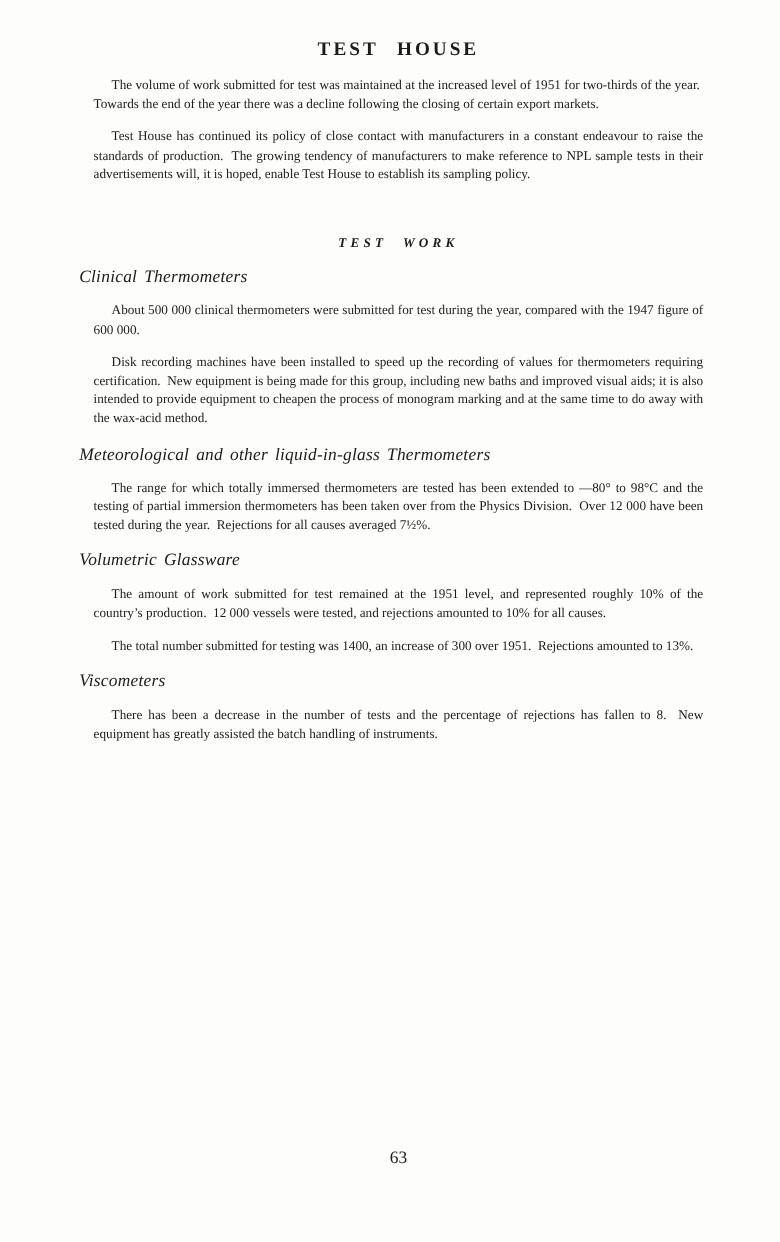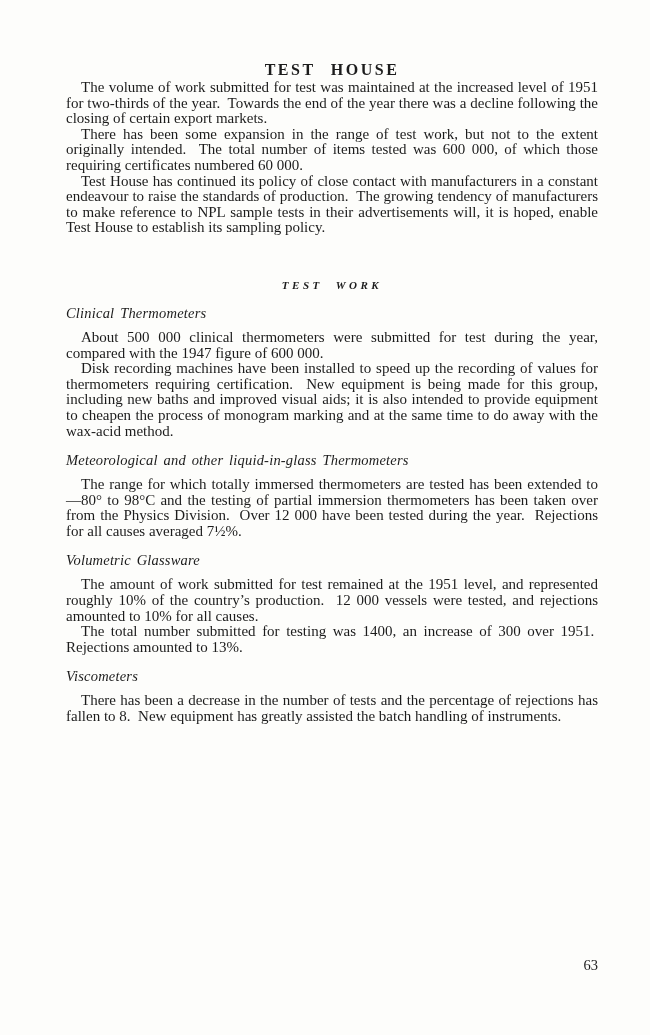--- a/index.html
+++ b/index.html
@@ -8,21 +8,21 @@
     background: #fdfdfb;
     font-family: "Liberation Serif", "DejaVu Serif", serif;
     color: #1c1c1c;
     position: relative;
     overflow: hidden;
   }
   .page {
     position: relative;
     width: 650px; height: 1035px;
     box-sizing: border-box;
-    padding: 60px 52px 0 66px;
+    padding: 32px 52px 0 66px;
   }
   .page-title {
     margin: 0;
     text-align: center;
     font-size: 16px;
     font-weight: bold;
     letter-spacing: 2.5px;
     word-spacing: 9px;
     line-height: 20px;
   }
@@ -33,55 +33,54 @@
     font-weight: bold;
     letter-spacing: 3.5px;
     word-spacing: 7px;
     line-height: 14px;
   }
   .caps-heading.test-work {
     margin: 42px 0 0 0;
     font-style: italic;
   }
   .body-text p {
-    margin: 0;
-    font-size: 15px;
+    margin: 12px;
+    font-size: 11px;
     line-height: 15.6px;
     text-align: justify;
     text-indent: 15px;
   }
   .sub-heading {
     margin: 13px 0 8px 0;
     font-size: 14.5px;
     font-weight: normal;
     font-style: italic;
     line-height: 17px;
     letter-spacing: 0.2px;
     word-spacing: 2px;
   }
   .page-number {
     position: absolute;
     top: 957px;
     left: 66px;
     width: 532px;
-    text-align: right;
+    text-align: center;
     font-size: 14.5px;
   }
 </style>
 </head>
 <body>
 
 <div class="page">
 
   <h1 class="page-title">TEST HOUSE</h1>
 
 
   <div class="body-text">
     <p>The volume of work submitted for test was maintained at the increased level of 1951 for two-thirds of the year.&nbsp; Towards the end of the year there was a decline following the closing of certain export markets.</p>
-    <p>There has been some expansion in the range of test work, but not to the extent originally intended.&nbsp; The total number of items tested was 600 000, of which those requiring certificates numbered 60 000.</p>
     <p>Test House has continued its policy of close contact with manufacturers in a constant endeavour to raise the standards of production.&nbsp; The growing tendency of manufacturers to make reference to NPL sample tests in their advertisements will, it is hoped, enable Test House to establish its sampling policy.</p>
   </div>
 
   <h2 class="caps-heading test-work">TEST WORK</h2>
 
   <div class="body-text">
     <h3 class="sub-heading">Clinical Thermometers</h3>
     <p>About 500 000 clinical thermometers were submitted for test during the year, compared with the 1947 figure of 600 000.</p>
     <p>Disk recording machines have been installed to speed up the recording of values for thermometers requiring certification.&nbsp; New equipment is being made for this group, including new baths and improved visual aids; it is also intended to provide equipment to cheapen the process of monogram marking and at the same time to do away with the wax-acid method.</p>
   </div>

